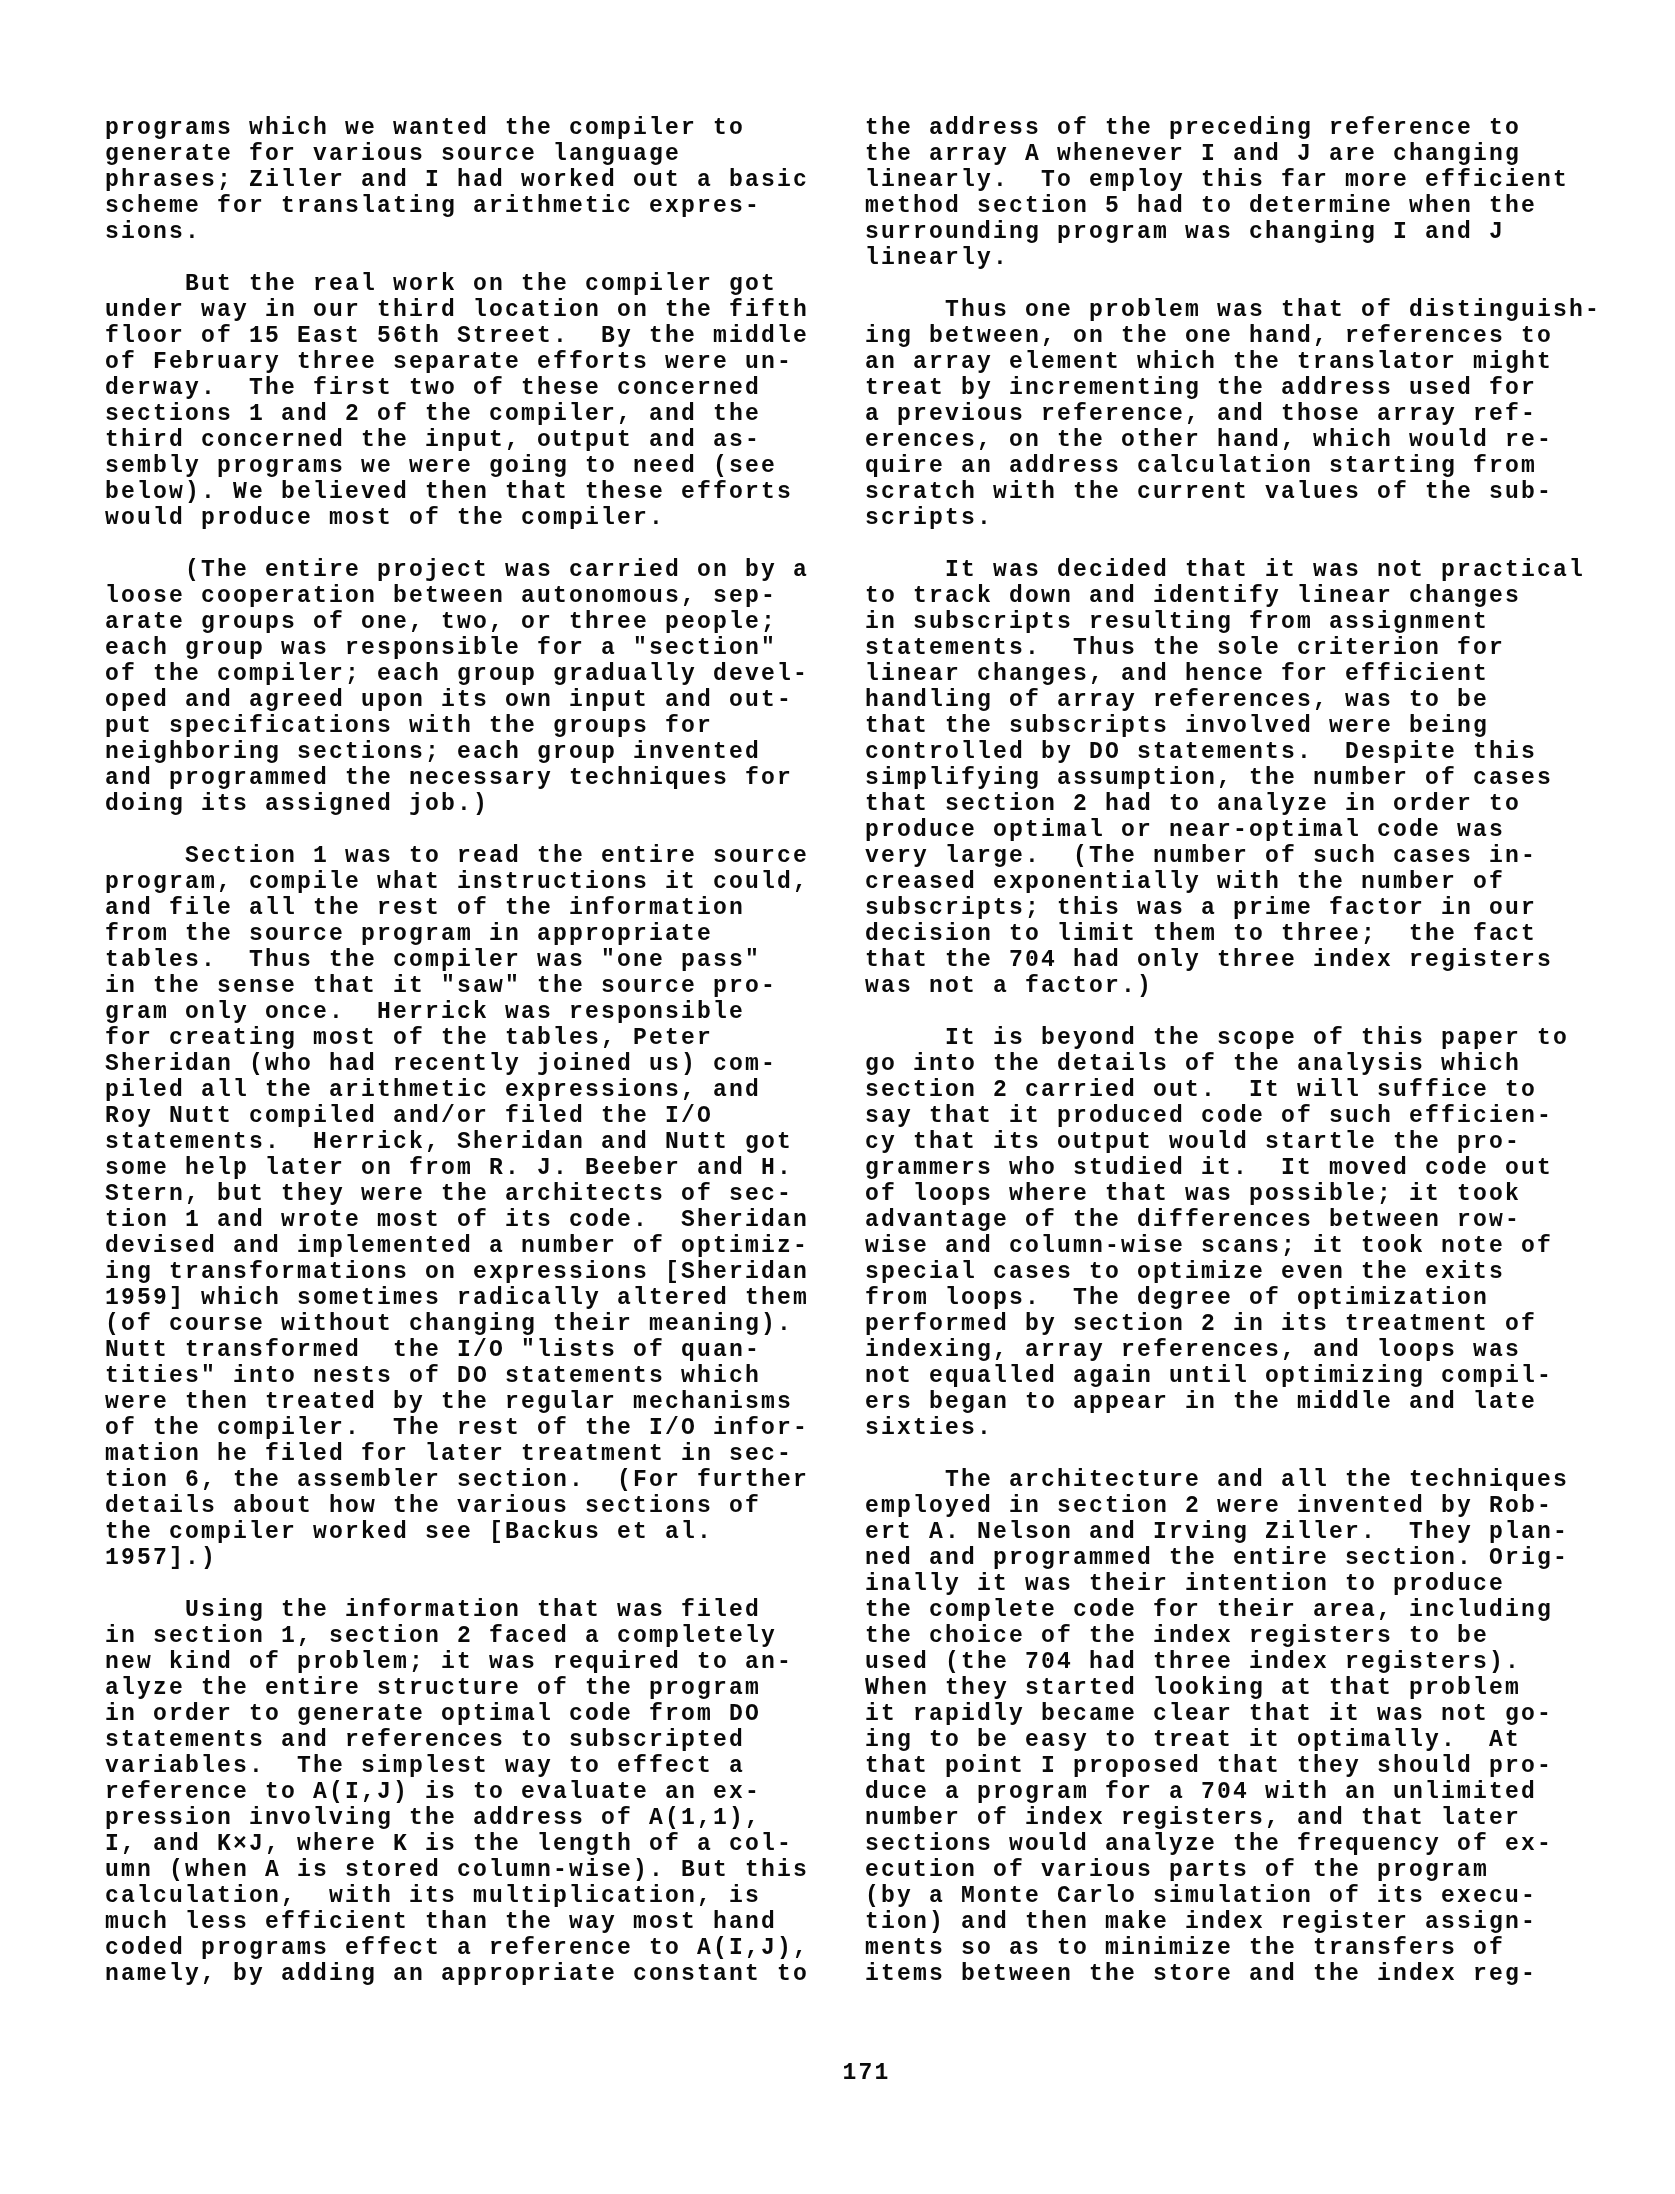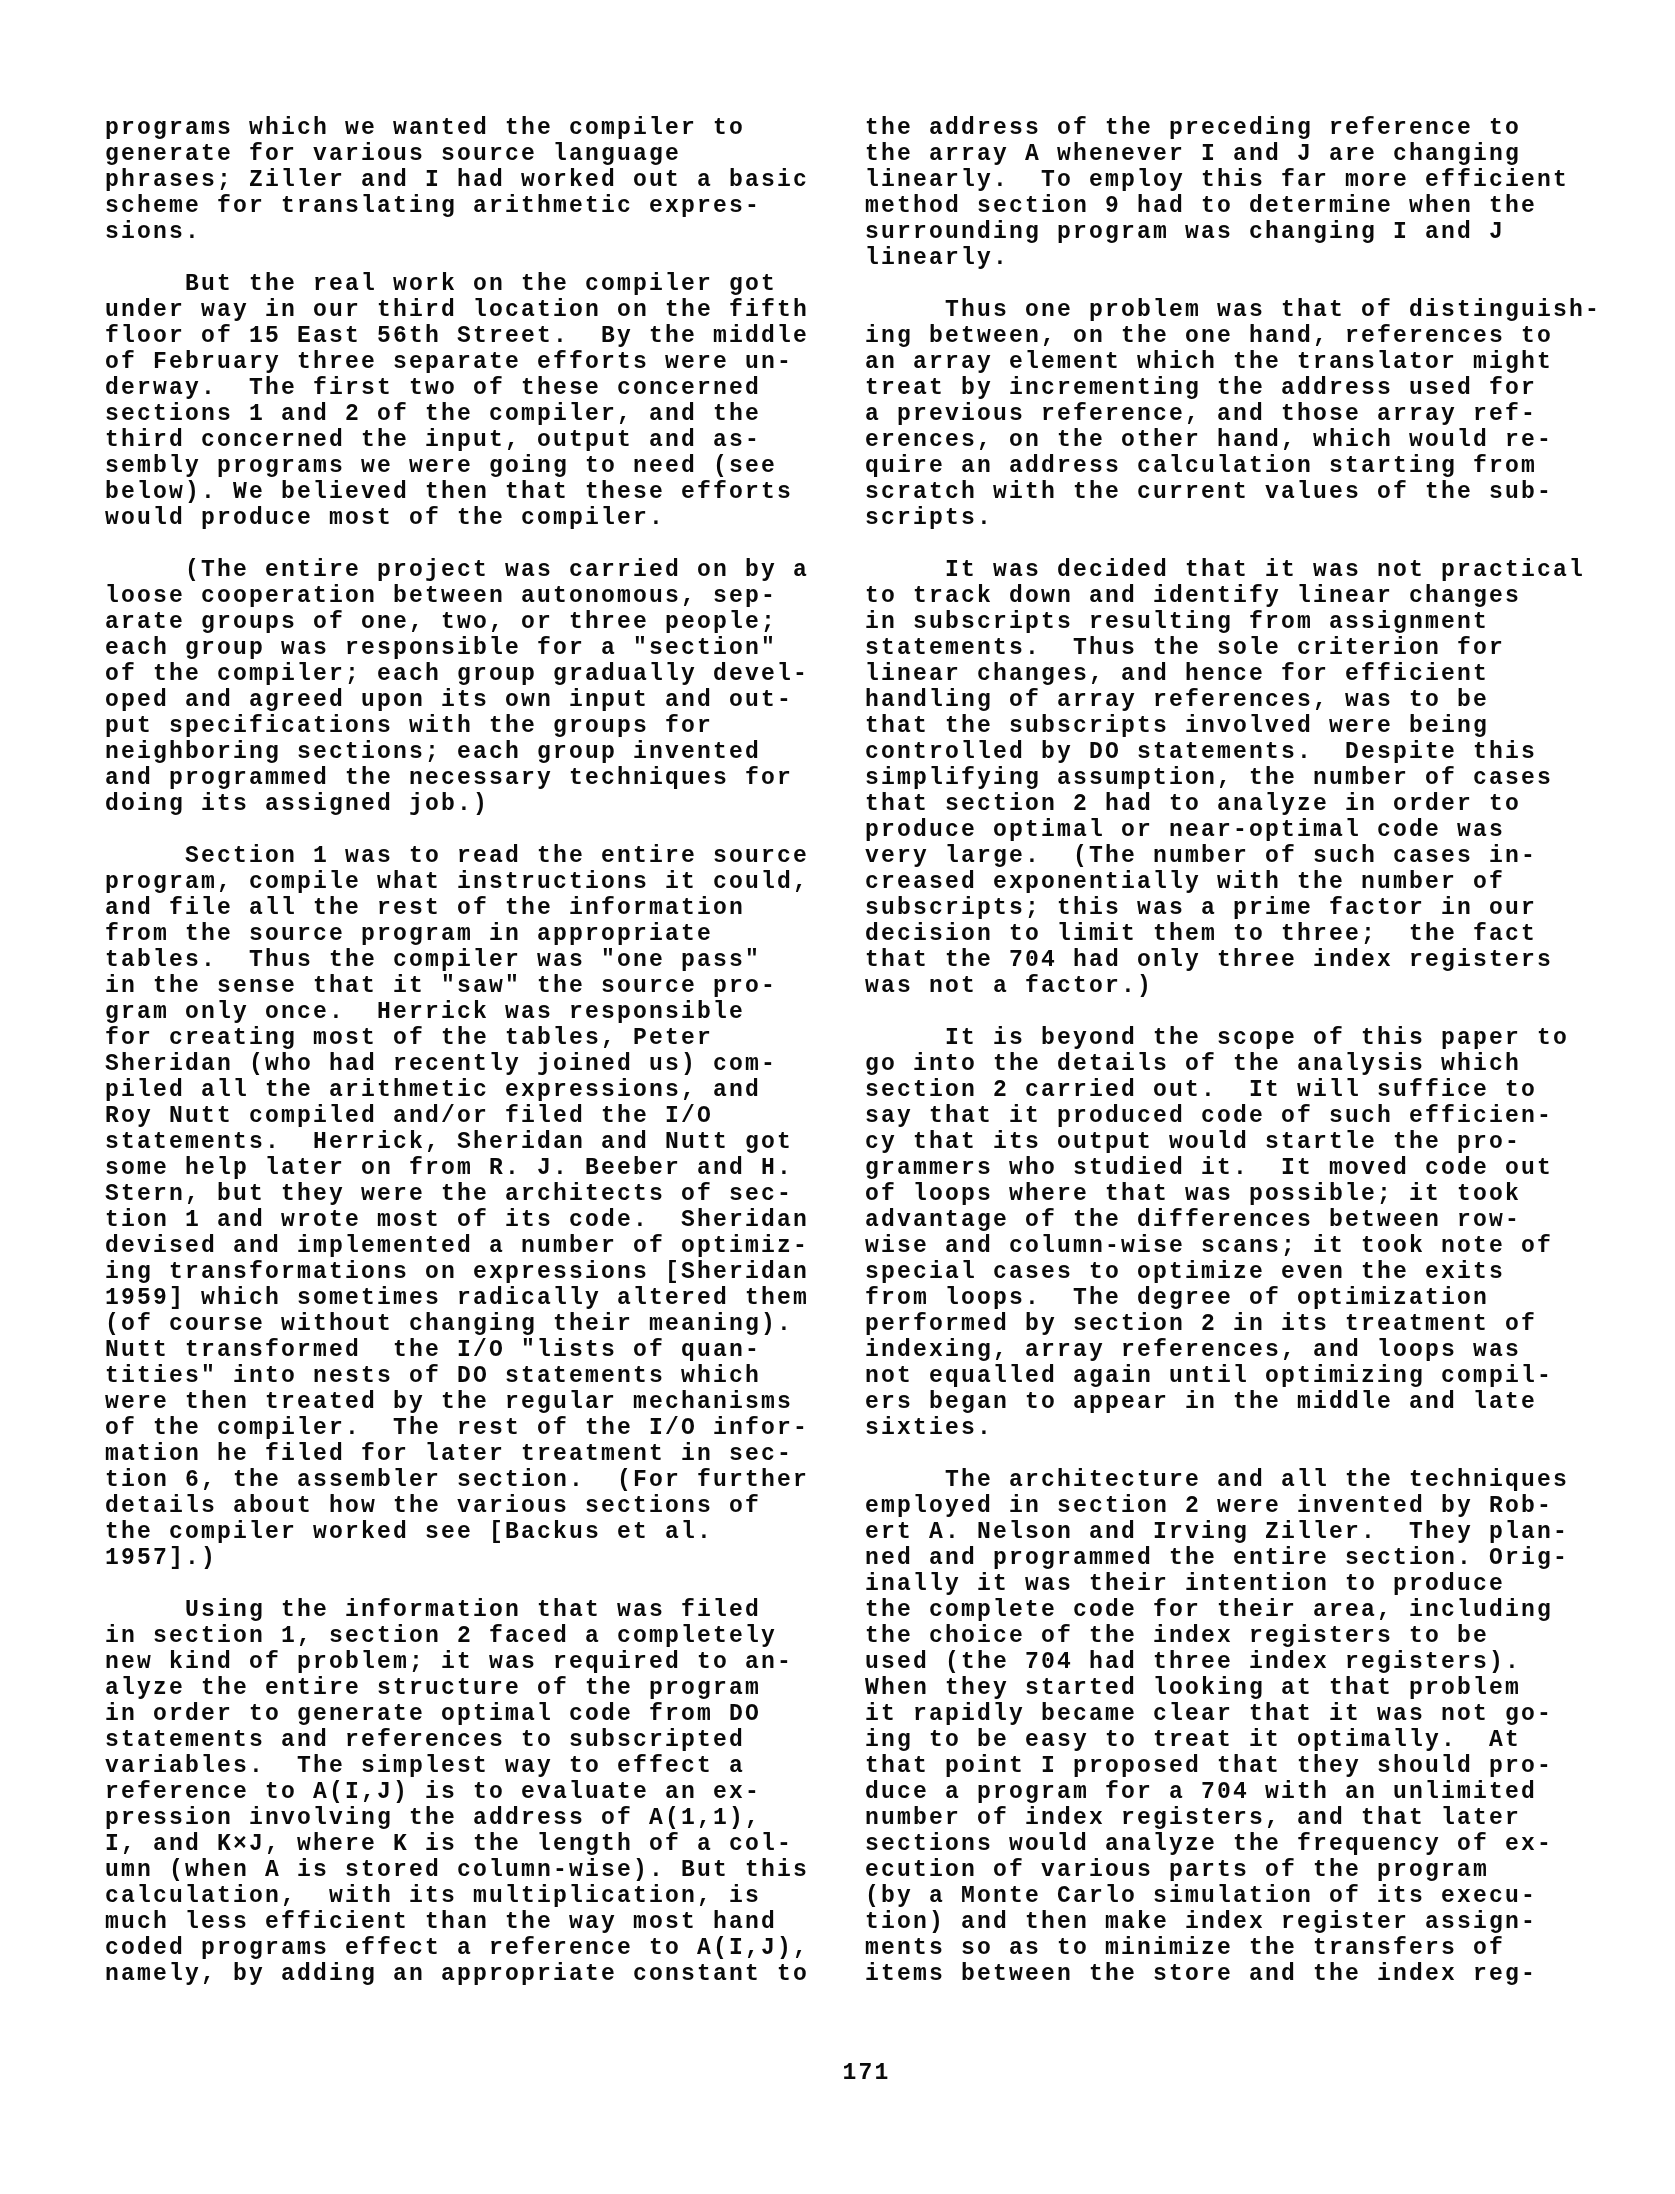--- a/index.html
+++ b/index.html
@@ -114,21 +114,21 @@
 pression involving the address of A(1,1),
 I, and K×J, where K is the length of a col-
 umn (when A is stored column-wise). But this
 calculation,  with its multiplication, is
 much less efficient than the way most hand
 coded programs effect a reference to A(I,J),
 namely, by adding an appropriate constant to</p></div>
   <div class="col col-right"><p class="para">the address of the preceding reference to
 the array A whenever I and J are changing
 linearly.  To employ this far more efficient
-method section 9 had to determine when the
+method section 5 had to determine when the
 surrounding program was changing I and J
 linearly.</p><p class="para">     Thus one problem was that of distinguish-
 ing between, on the one hand, references to
 an array element which the translator might
 treat by incrementing the address used for
 a previous reference, and those array ref-
 erences, on the other hand, which would re-
 quire an address calculation starting from
 scratch with the current values of the sub-
 scripts.</p><p class="para">     It was decided that it was not practical

